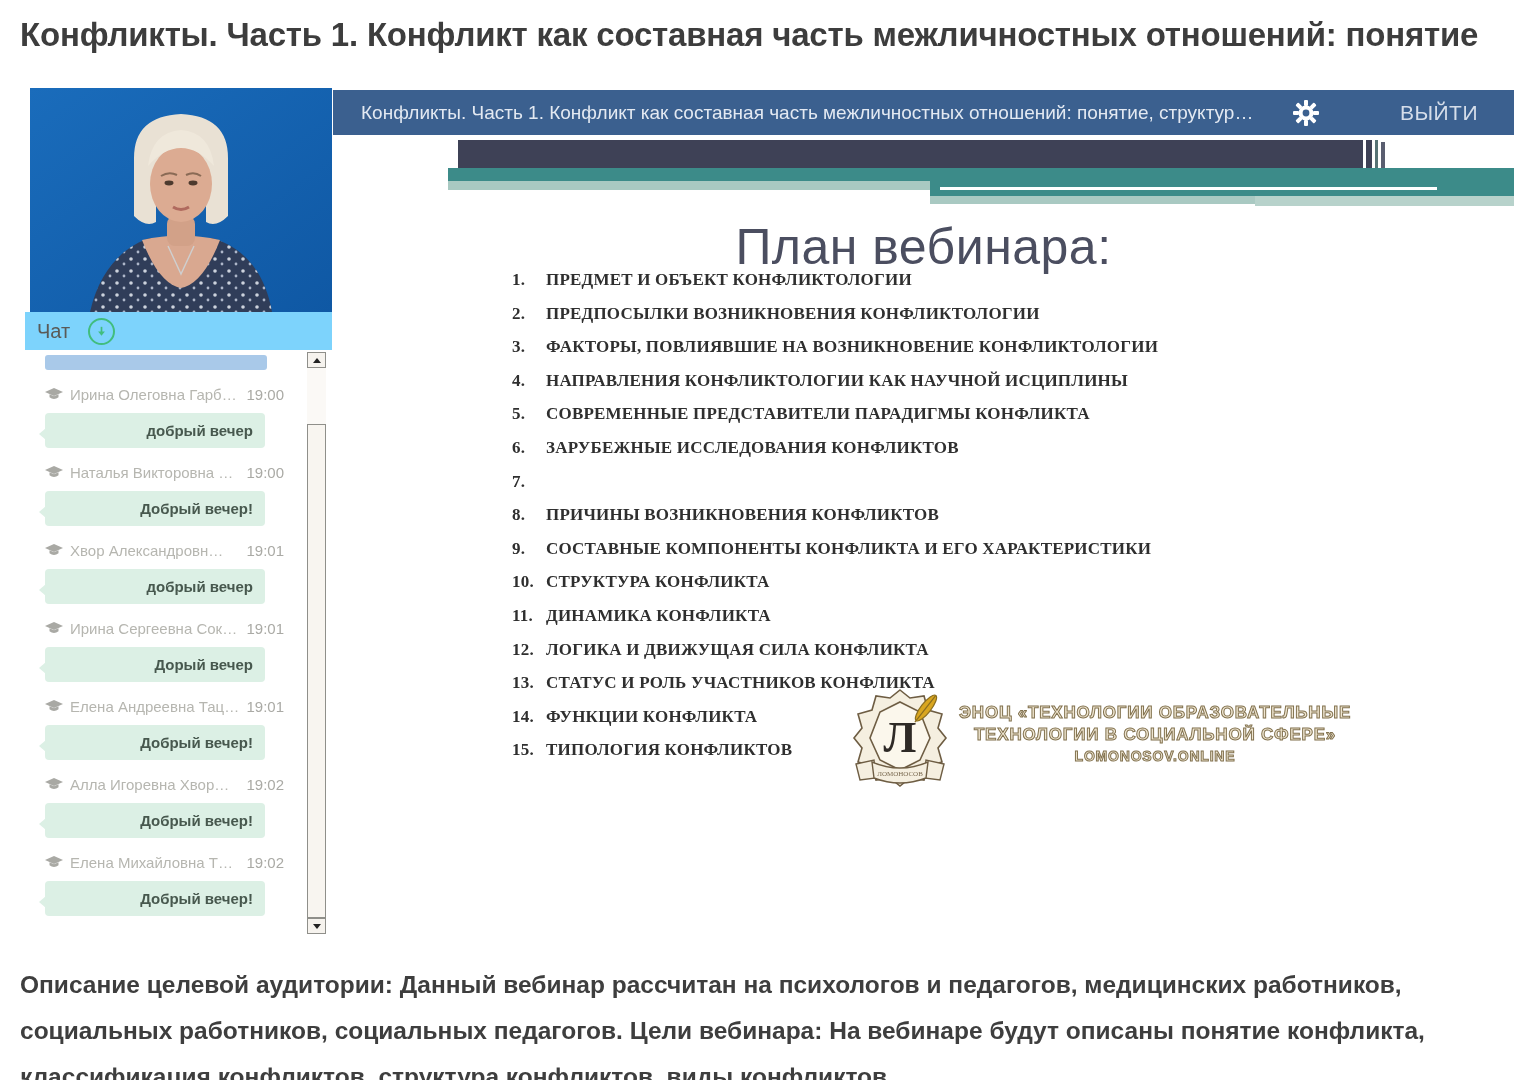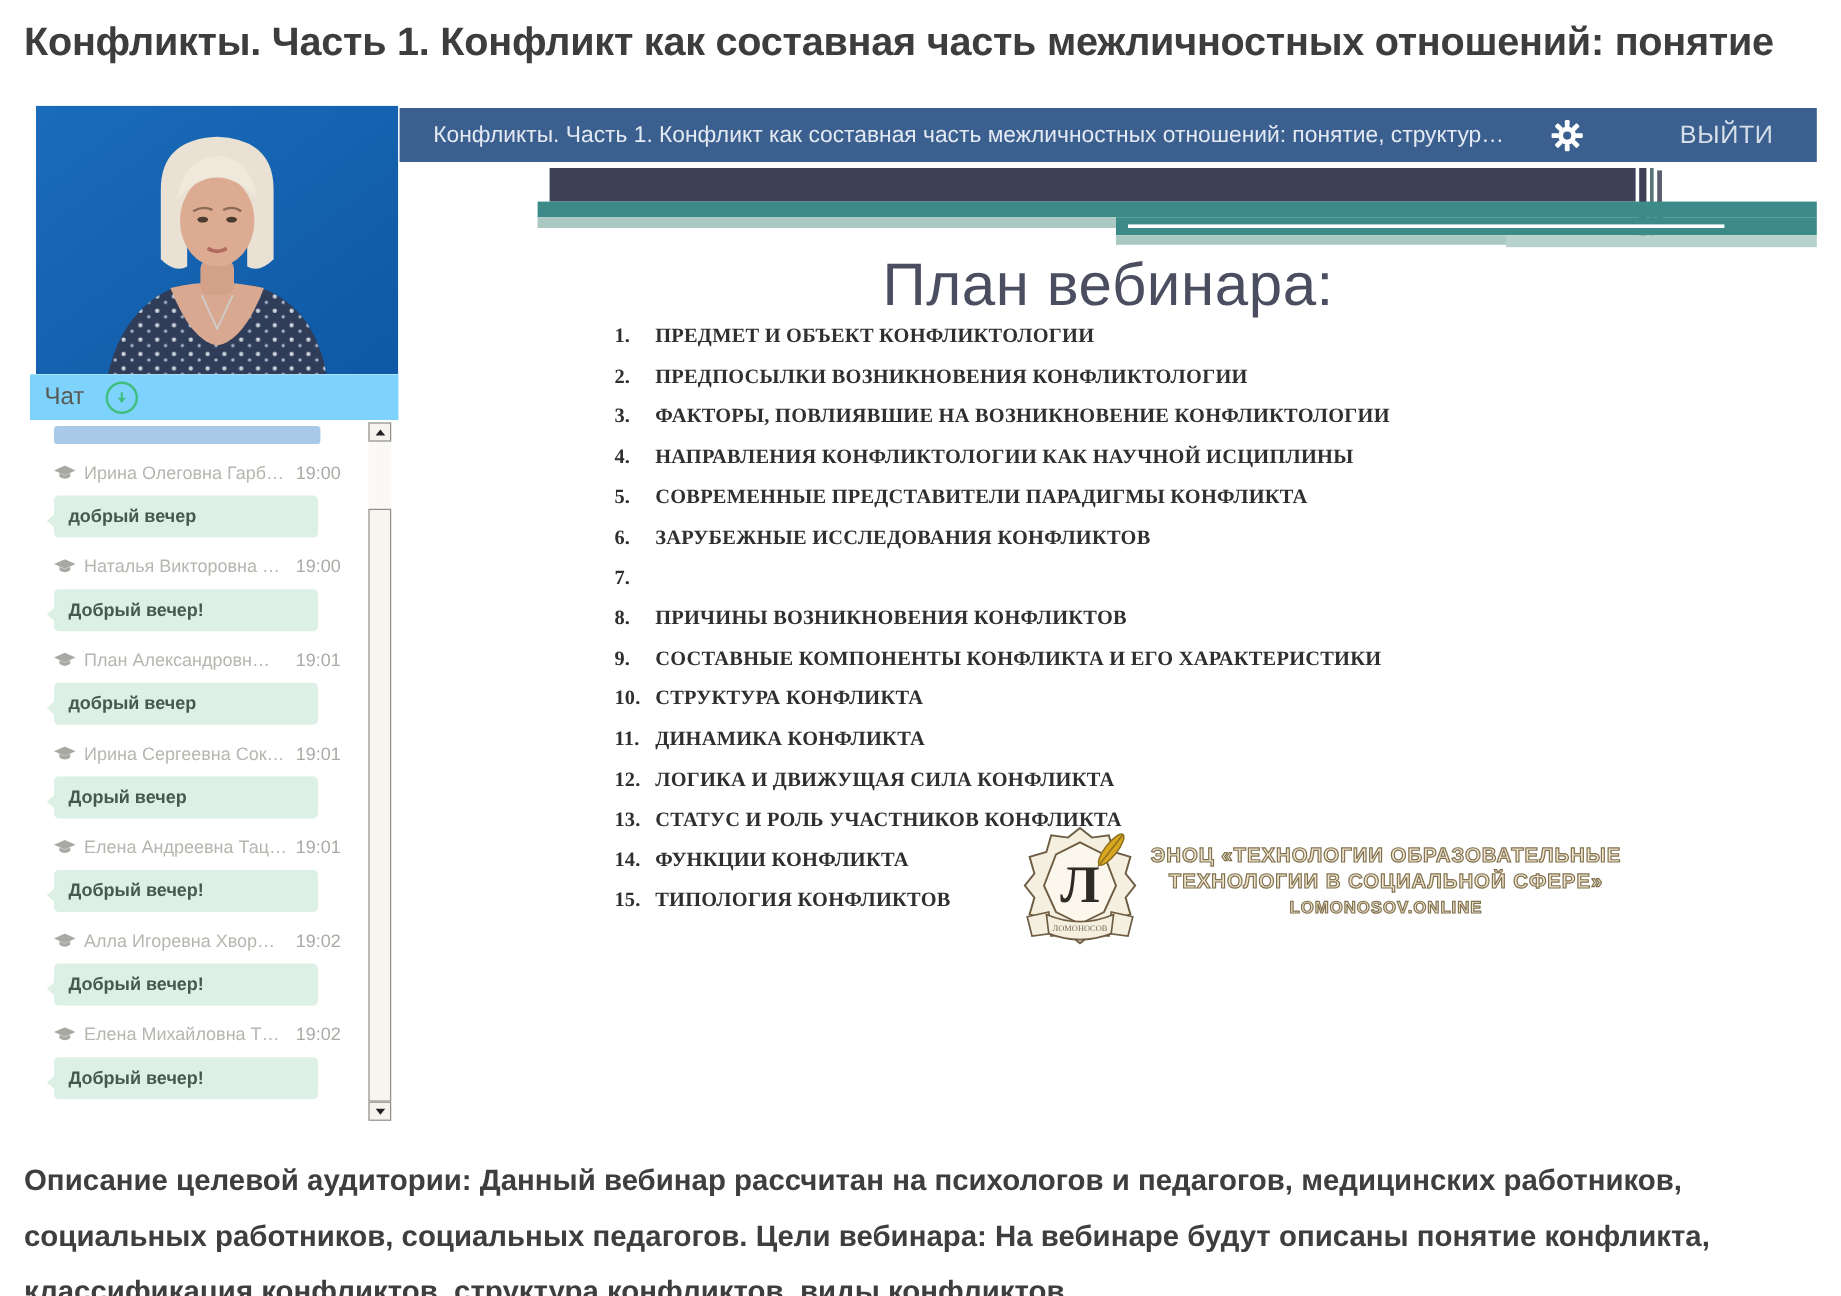--- a/index.html
+++ b/index.html
@@ -15,21 +15,21 @@
   .video svg{display:block;}
 
   
   .chat{position:absolute;left:25px;top:312px;width:307px;height:625px;background:#ffffff;}
   .chat-header{height:38px;background:#7dd3fc;display:flex;align-items:center;gap:18px;padding-left:12px;}
   .chat-title{font-size:20px;color:#5a5a57;}
   .chat-scroll-bottom{width:27px;height:27px;border:2px solid #41bd7e;border-radius:50%;
     display:flex;align-items:center;justify-content:center;background:transparent;cursor:pointer;}
   .chat-list{position:relative;padding:0 0 0 20px;}
   .partial-bubble{margin-top:5px;width:222px;height:15px;background:#a9c9e9;border-radius:3px;}
-  .msg{margin-top:3px;}
+  .msg{margin-top:3px;text-align:right;}
   .msg-head{display:flex;align-items:center;margin-top:16px;font-size:15px;color:#b6b6b0;}
   .msg-head .cap{margin-right:7px;flex:0 0 auto;}
   .msg-name{white-space:nowrap;overflow:hidden;max-width:170px;}
   .msg-time{margin-left:auto;padding-right:48px;color:#aaaaa5;}
   .bubble{position:relative;margin-top:10px;width:196px;background:#dcf0e5;border-radius:4px;
     padding:9px 12px;font-size:15px;font-weight:700;color:#47584e;}
   .bubble:before{content:"";position:absolute;left:-6px;bottom:8px;width:0;height:0;
     border-top:6px solid transparent;border-bottom:6px solid transparent;border-right:7px solid #dcf0e5;}
 
   
@@ -56,21 +56,21 @@
   .stripe1{left:1366px;top:140px;width:6px;height:57px;background:#3e4156;}
   .stripe2{left:1375px;top:140px;width:3px;height:57px;background:#577375;}
   .stripe3{left:1381px;top:142px;width:4px;height:52px;background:#5a5e70;}
   .bar-teal{left:448px;top:168px;width:1066px;height:13px;background:#3c8b89;}
   .bar-sage-left{left:448px;top:181px;width:482px;height:9px;background:#a9c9c2;}
   .bar-teal-right{left:930px;top:181px;width:584px;height:15px;background:#3c8b89;}
   .bar-white-line{left:940px;top:187px;width:497px;height:3px;background:#ffffff;}
   .bar-sage-b1{left:930px;top:196px;width:325px;height:8px;background:#a9c9c2;}
   .bar-sage-b2{left:1255px;top:196px;width:259px;height:10px;background:#b7d2cb;}
 
-  .slide-title{position:absolute;left:333px;top:208px;width:1181px;margin:0;text-align:center;
+  .slide-title{position:absolute;left:333px;top:218px;width:1181px;margin:0;text-align:center;
     font-size:50px;font-weight:400;color:#4b4e60;letter-spacing:0.5px;}
 
   .plan-list{position:absolute;left:512px;top:270px;margin:0;padding:0;list-style:none;}
   .plan-item{display:flex;margin-bottom:13.6px;font-family:"Liberation Serif",serif;
     font-weight:700;font-size:17px;color:#2f2f2f;letter-spacing:0.2px;}
   .plan-num{width:34px;flex:0 0 auto;}
 
   
   .logo-crest{position:absolute;left:848px;top:686px;}
   .logo-caption{position:absolute;left:950px;top:702px;width:410px;text-align:center;
@@ -162,21 +162,21 @@
             <span class="msg-time">19:00</span>
           </div>
           <div class="bubble">Добрый вечер!</div>
         </div>
           <div class="msg">
           <div class="msg-head">
             <svg class="cap" width="18" height="13" viewBox="0 0 18 13">
               <polygon points="9,0 18,4 9,8 0,4" fill="#a9a9a4"></polygon>
               <path d="M4.5 6.2 v3 q4.5 3.4 9 0 v-3 l-4.5 2 z" fill="#a9a9a4"></path>
             </svg>
-            <span class="msg-name">План Александровн…</span>
+            <span class="msg-name">Хвор Александровн…</span>
             <span class="msg-time">19:01</span>
           </div>
           <div class="bubble">добрый вечер</div>
         </div>
           <div class="msg">
           <div class="msg-head">
             <svg class="cap" width="18" height="13" viewBox="0 0 18 13">
               <polygon points="9,0 18,4 9,8 0,4" fill="#a9a9a4"></polygon>
               <path d="M4.5 6.2 v3 q4.5 3.4 9 0 v-3 l-4.5 2 z" fill="#a9a9a4"></path>
             </svg>

